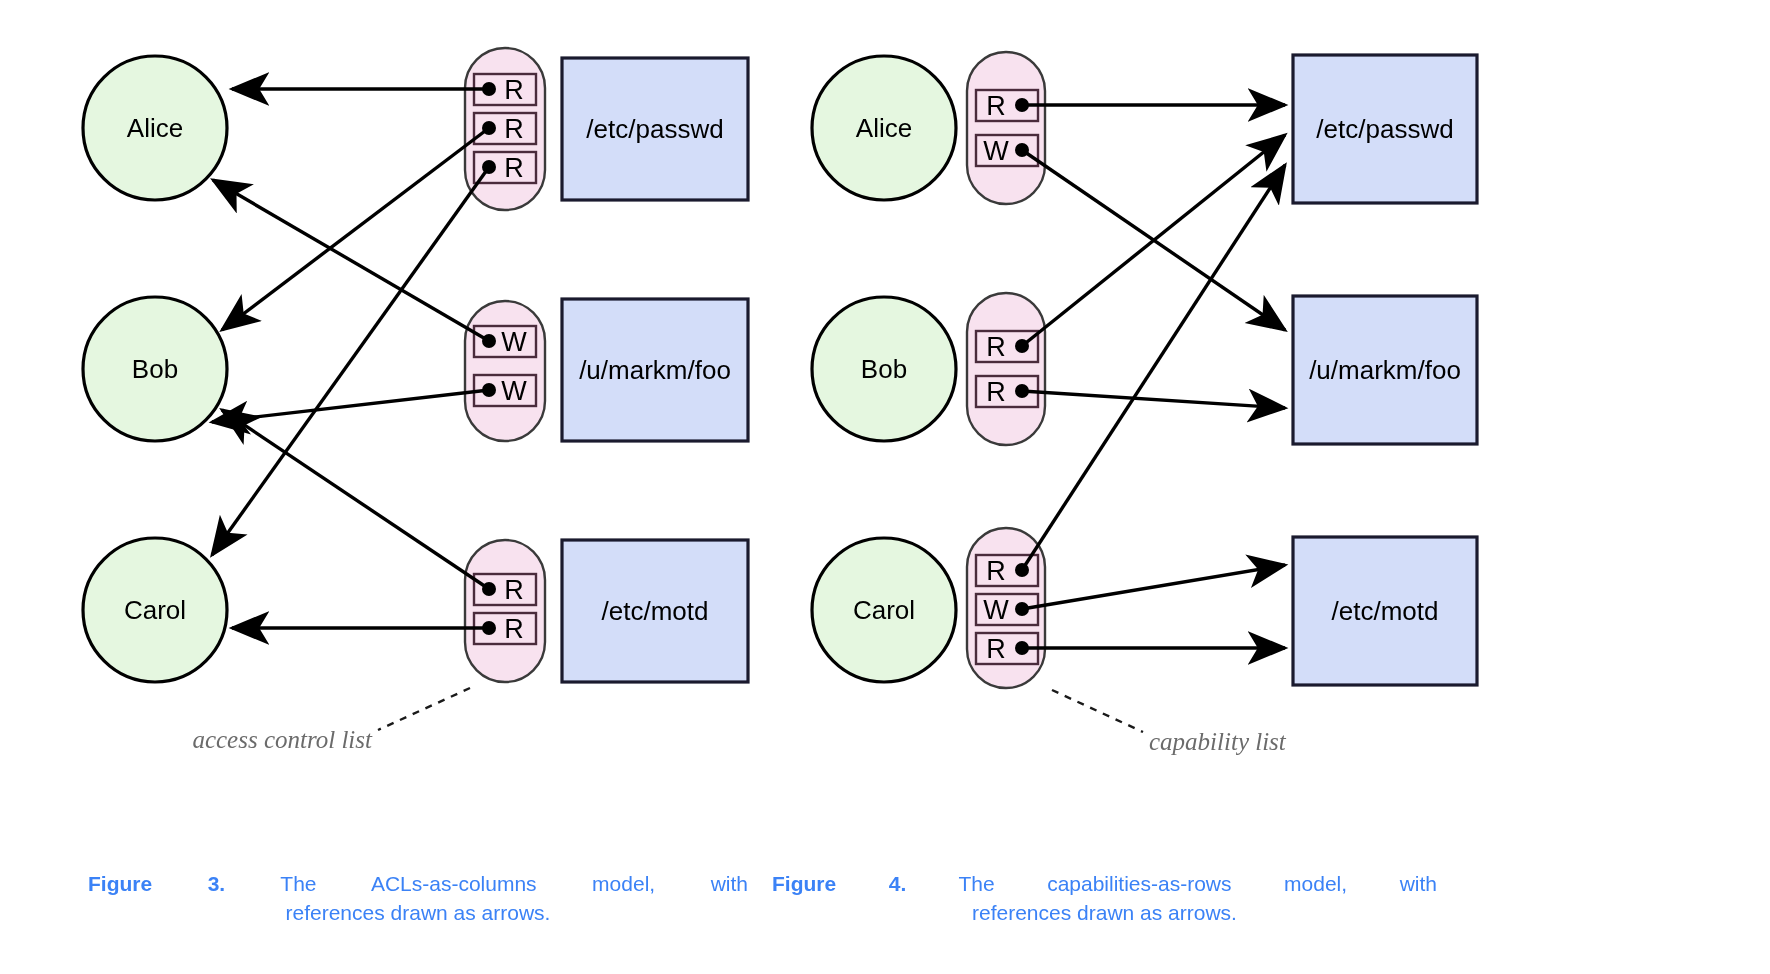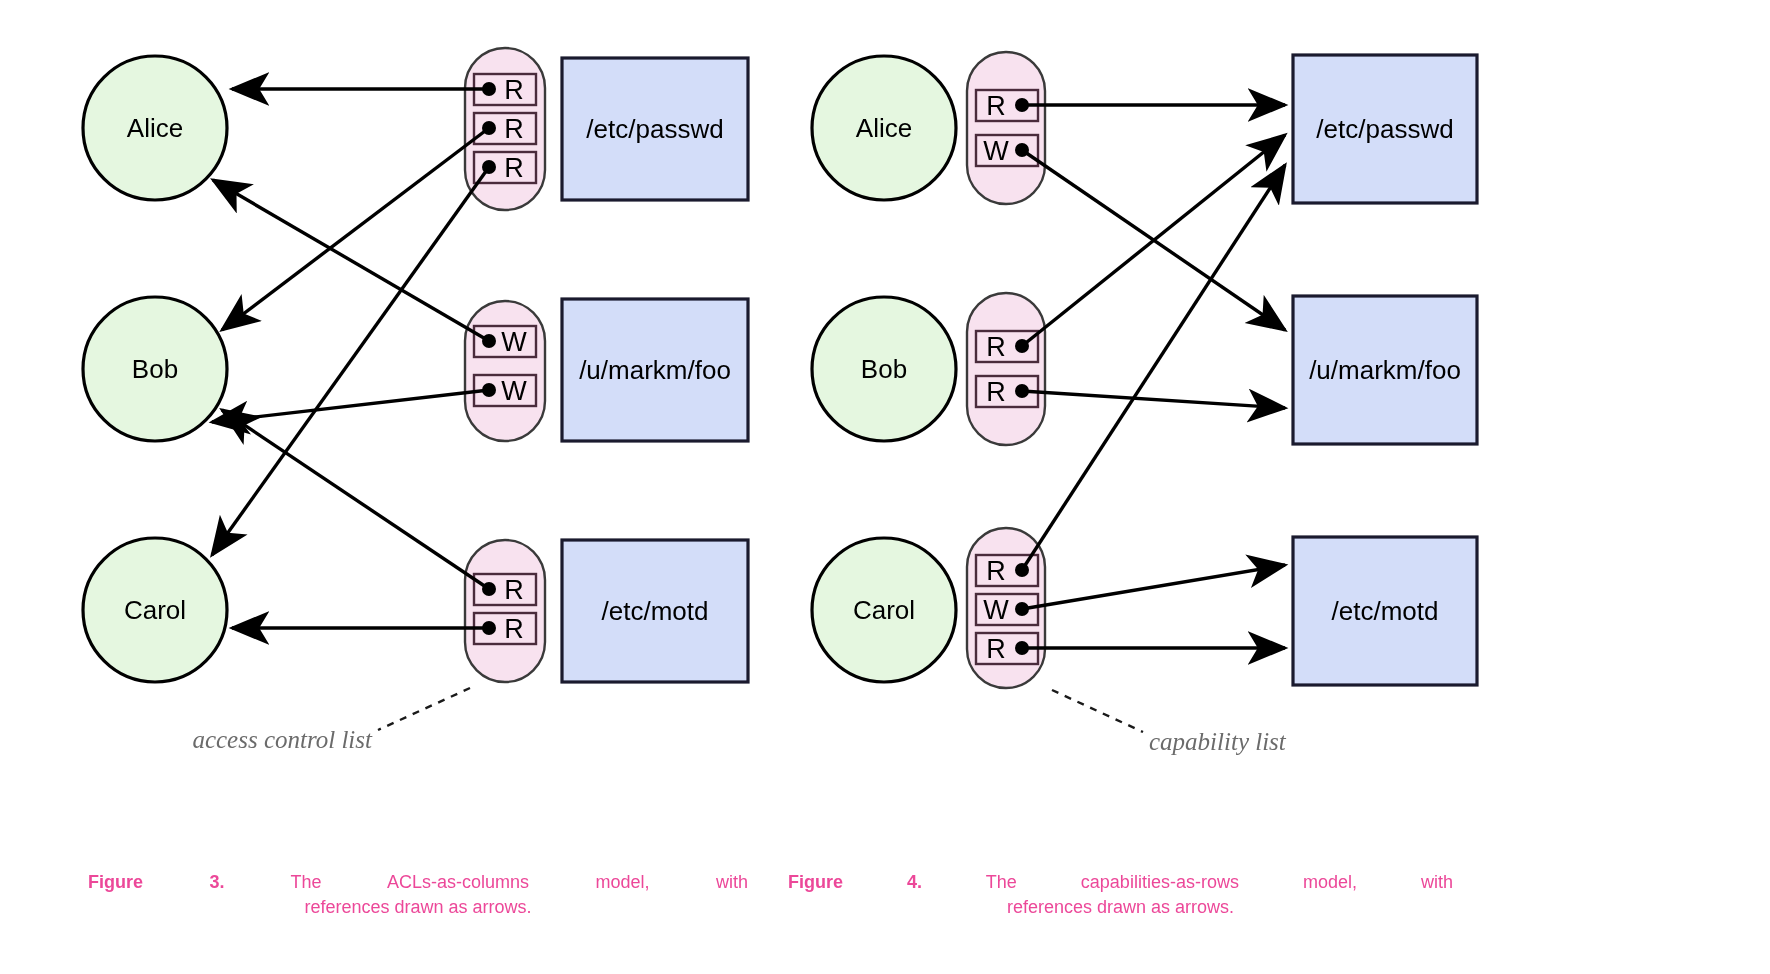--- a/index.html
+++ b/index.html
@@ -1,22 +1,22 @@
 <!DOCTYPE html>
 <html><head>
 <meta charset="utf-8">
 <style>
   html,body{margin:0;padding:0;background:#ffffff;}
   body{width:1770px;height:974px;font-family:"Liberation Sans",sans-serif;position:relative;overflow:hidden;}
   #stage{position:absolute;inset:0;width:1770px;height:974px;}
   svg.figure{position:absolute;top:0;left:0;}
-  .caption{position:absolute;font-family:"Liberation Sans",sans-serif;font-size:18px;color:#ec4899;line-height:1.38;text-align:justify;}
+  .caption{position:absolute;font-family:"Liberation Sans",sans-serif;font-size:21px;color:#3b82f6;line-height:1.38;text-align:justify;}
   .caption b{font-weight:bold;}
   .cap-left{left:88px;top:870px;width:660px;}
-  .cap-right{left:788px;top:870px;width:665px;}
+  .cap-right{left:772px;top:870px;width:665px;}
   .just-line{display:block;text-align:justify;text-align-last:justify;}
   .last-line{display:block;text-align:center;}
   text{font-family:"Liberation Sans",sans-serif;}
   .subj-label{font-size:26px;fill:#000;}
   .obj-label{font-size:26px;fill:#000;}
   .slot-label{font-size:27px;fill:#000;}
   .annot{font-family:"Liberation Serif",serif;font-style:italic;font-size:25px;fill:#6b6b6b;}
 </style>
 </head>
 <body>

